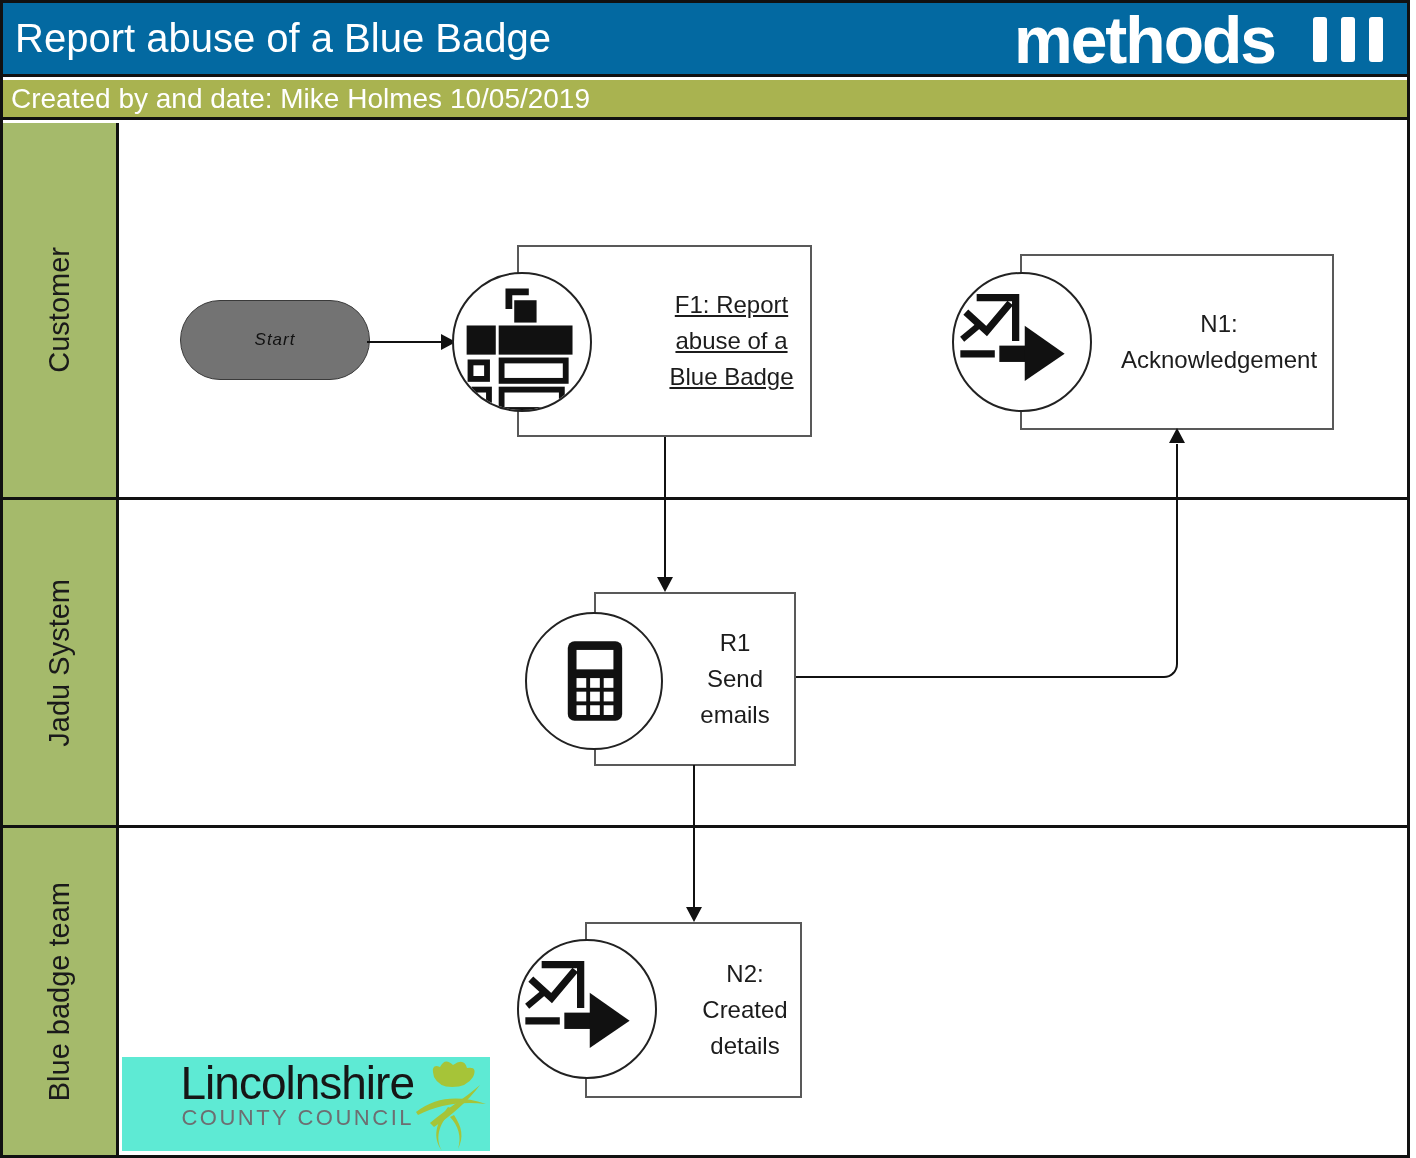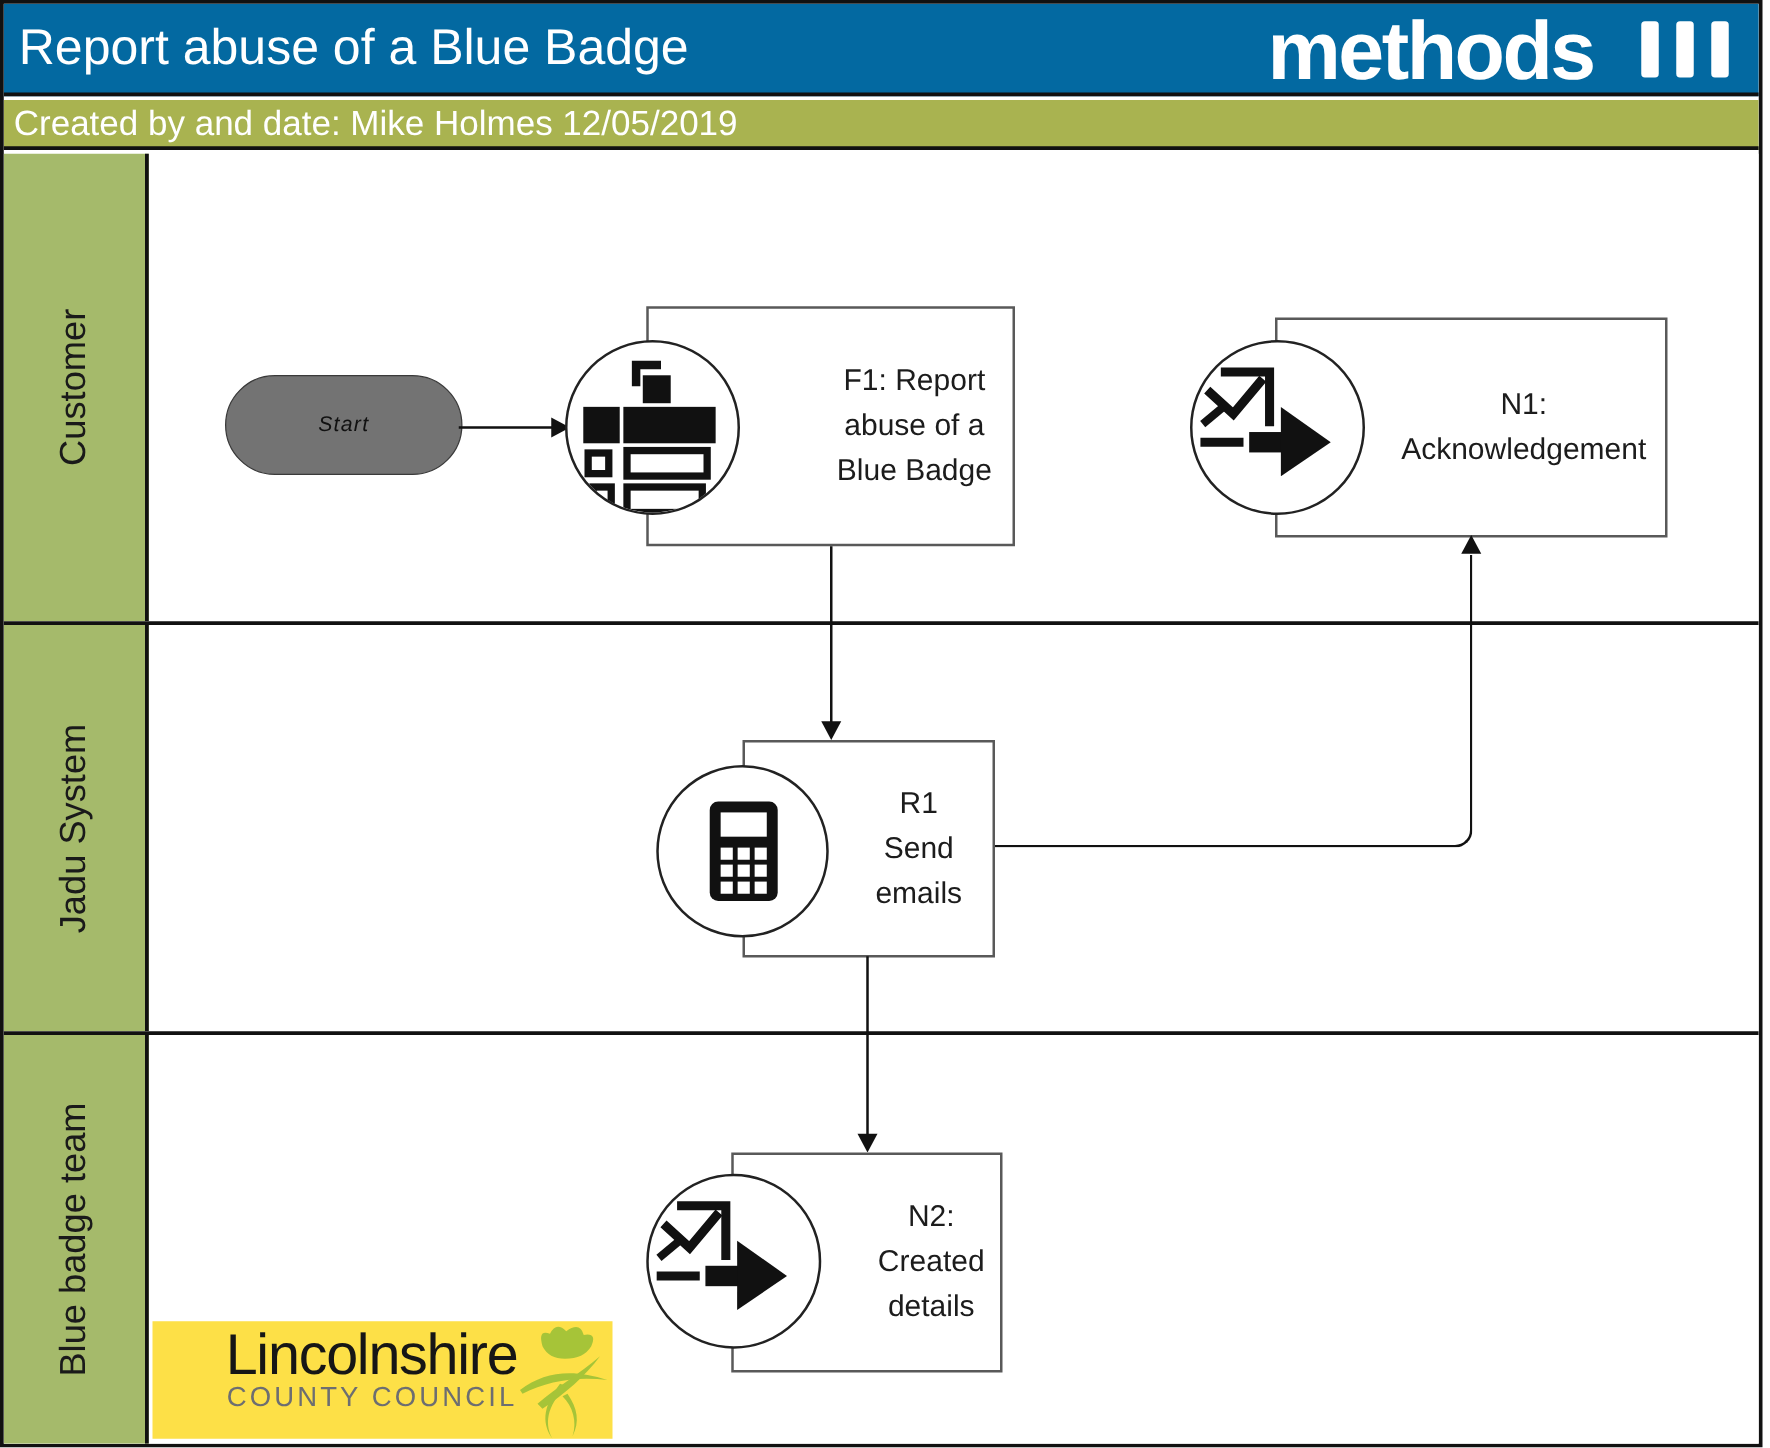--- a/index.html
+++ b/index.html
@@ -36,21 +36,21 @@
 
   
   .h-line { position:absolute; height:2px; background:#111; }
   .v-line { position:absolute; width:2px; background:#111; }
   .arrow-right { position:absolute; width:0; height:0; border-top:8px solid transparent; border-bottom:8px solid transparent; border-left:15px solid #111; }
   .arrow-down  { position:absolute; width:0; height:0; border-left:8px solid transparent; border-right:8px solid transparent; border-top:15px solid #111; }
   .arrow-up    { position:absolute; width:0; height:0; border-left:8px solid transparent; border-right:8px solid transparent; border-bottom:15px solid #111; }
   .elbow { position:absolute; border-right:2px solid #111; border-bottom:2px solid #111; border-bottom-right-radius:14px; }
 
   
-  .council-logo { position:absolute; left:119px; top:1054px; width:368px; height:94px; background:#fde047; }
+  .council-logo { position:absolute; left:119px; top:1054px; width:368px; height:94px; background:#5eead4; }
   .council-text { position:absolute; right:76px; top:2px; text-align:right; }
   .council-name { font-size:46px; color:#161616; letter-spacing:-1px; line-height:1.05; }
   .council-sub { font-size:22px; color:#6d6e71; letter-spacing:2.5px; margin-top:-2px; }
   .council-figure { position:absolute; right:0px; top:0px; }
 </style>
 </head>
 <body>
 
 <div class="wrap">
 
@@ -60,21 +60,21 @@
       <div class="methods-word">methods</div>
       <div class="methods-bars">
         <div class="methods-bar"></div>
         <div class="methods-bar"></div>
         <div class="methods-bar"></div>
       </div>
     </div>
   </div>
 
   <div class="created-bar">
-    <div class="created-text">Created by and date: Mike Holmes 12/05/2019</div>
+    <div class="created-text">Created by and date: Mike Holmes 10/05/2019</div>
   </div>
 
   <div class="lanes">
     <div class="lane lane-1">
       <div class="lane-label-cell">
         <div class="lane-label">Customer</div>
       </div>
     </div>
     <div class="lane lane-2">
       <div class="lane-label-cell">
@@ -93,21 +93,21 @@
     <div class="start-pill">
       <div class="start-text">Start</div>
     </div>
 
     <div>
       <div class="h-line" style="left:364px; top:338px; width:76px;"></div>
       <div class="arrow-right" style="left:438px; top:331px;"></div>
     </div>
 
     <div class="node-box" style="left:514px; top:242px; width:295px; height:192px;">
-      <div class="node-label" style="left:140px; right:6px;">F1: Report abuse of a Blue Badge</div>
+      <div class="node-label" style="left:140px; right:6px;text-decoration:underline;">F1: Report abuse of a Blue Badge</div>
     </div>
     <div class="badge-circle" style="left:449px; top:269px;">
       <svg width="140" height="140" viewBox="0 0 140 140">
         <path d="M53,15 h24 v7 h-17 v14 h-7 Z" fill="#111"></path>
         <rect x="62" y="27" width="23" height="23" fill="#111"></rect>
         <rect x="13" y="53" width="30" height="30" fill="#111"></rect>
         <rect x="46" y="53" width="76" height="30" fill="#111"></rect>
         <rect x="17" y="91" width="17" height="17" fill="none" stroke="#111" stroke-width="6"></rect>
         <rect x="49" y="89" width="66" height="21" fill="none" stroke="#111" stroke-width="6"></rect>
         <rect x="21" y="119" width="15" height="15" fill="none" stroke="#111" stroke-width="6"></rect>

